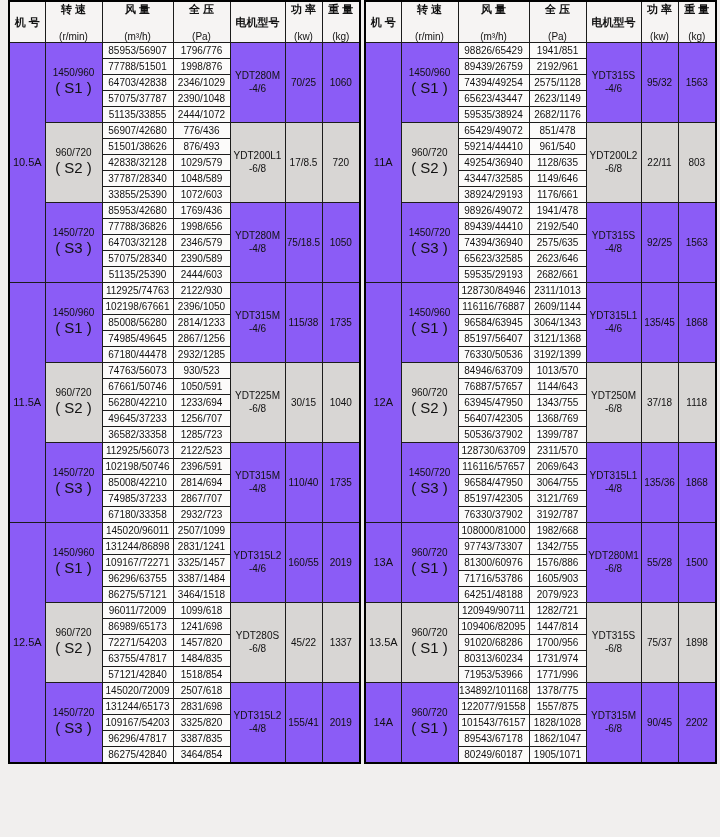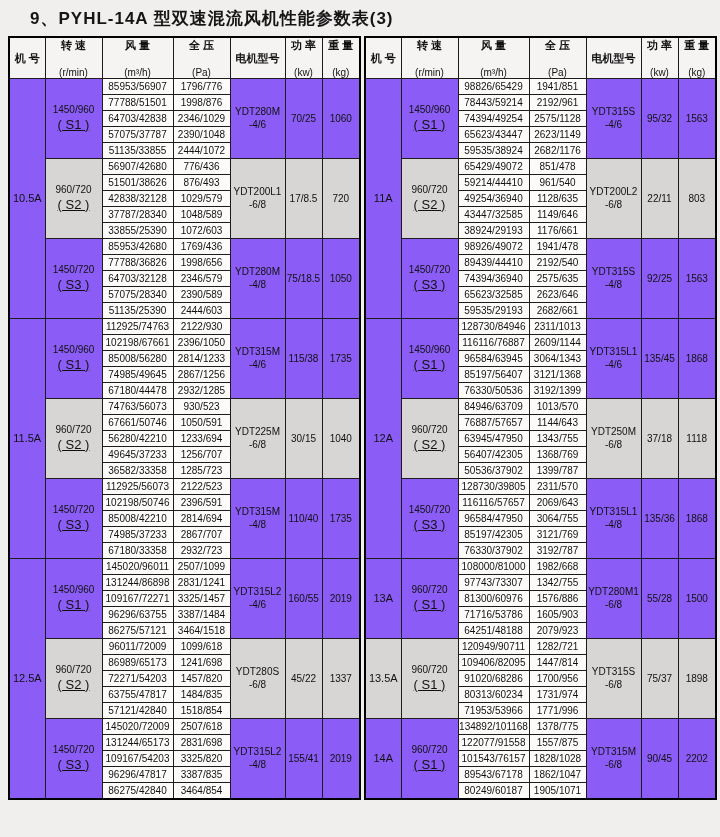--- a/index.html
+++ b/index.html
@@ -24,29 +24,28 @@
   th,td{
     border:1px solid #1c1c1c;
     text-align:center;vertical-align:middle;
     padding:0;overflow:hidden;white-space:nowrap;
   }
   th{height:36px;font-size:11px;font-weight:bold;background:#f6f4f3;}
   th .unit{font-weight:normal;font-size:10px;margin-top:14px;}
   td{height:15px;font-size:10px;line-height:1.12;}
   td.val{background:#fcfbfa;font-size:10px;}
   td.mno{font-size:11px;}
-  td .l2{font-size:13px;text-decoration:underline;}
+  td .l2{font-size:15px;}
   td.gray{background:#d8d6d4;}
   .speed-cell div, .motor-cell div{line-height:1.25;}
 </style>
 </head>
 <body>
 
 <div class="page">
-  <div class="title">9、PYHL-14A 型双速混流风机性能参数表(3)</div>
   <div class="tables">
     <table>
       <colgroup>
           <col style="width: 36px;">
           <col style="width: 57px;">
           <col style="width: 71px;">
           <col style="width: 57px;">
           <col style="width: 55px;">
           <col style="width: 37px;">
           <col style="width: 38px;">
@@ -407,21 +406,21 @@
             <td class="val">98826/65429</td>
             <td class="val">1941/851</td>
             <td class="motor-cell" rowspan="5">
               <div>YDT315S</div>
               <div>-4/6</div>
             </td>
             <td rowspan="5">95/32</td>
             <td rowspan="5">1563</td>
           </tr>
           <tr>
-            <td class="val">78443/59214</td>
+            <td class="val">89439/26759</td>
             <td class="val">2192/961</td>
           </tr>
           <tr>
             <td class="val">74394/49254</td>
             <td class="val">2575/1128</td>
           </tr>
           <tr>
             <td class="val">65623/43447</td>
             <td class="val">2623/1149</td>
           </tr>
@@ -548,21 +547,21 @@
           </tr>
           <tr>
             <td class="val">50536/37902</td>
             <td class="val">1399/787</td>
           </tr>
           <tr>
             <td class="speed-cell" rowspan="5">
               <div>1450/720</div>
               <div class="l2">( S3 )</div>
             </td>
-            <td class="val">128730/39805</td>
+            <td class="val">128730/63709</td>
             <td class="val">2311/570</td>
             <td class="motor-cell" rowspan="5">
               <div>YDT315L1</div>
               <div>-4/8</div>
             </td>
             <td rowspan="5">135/36</td>
             <td rowspan="5">1868</td>
           </tr>
           <tr>
             <td class="val">116116/57657</td>

